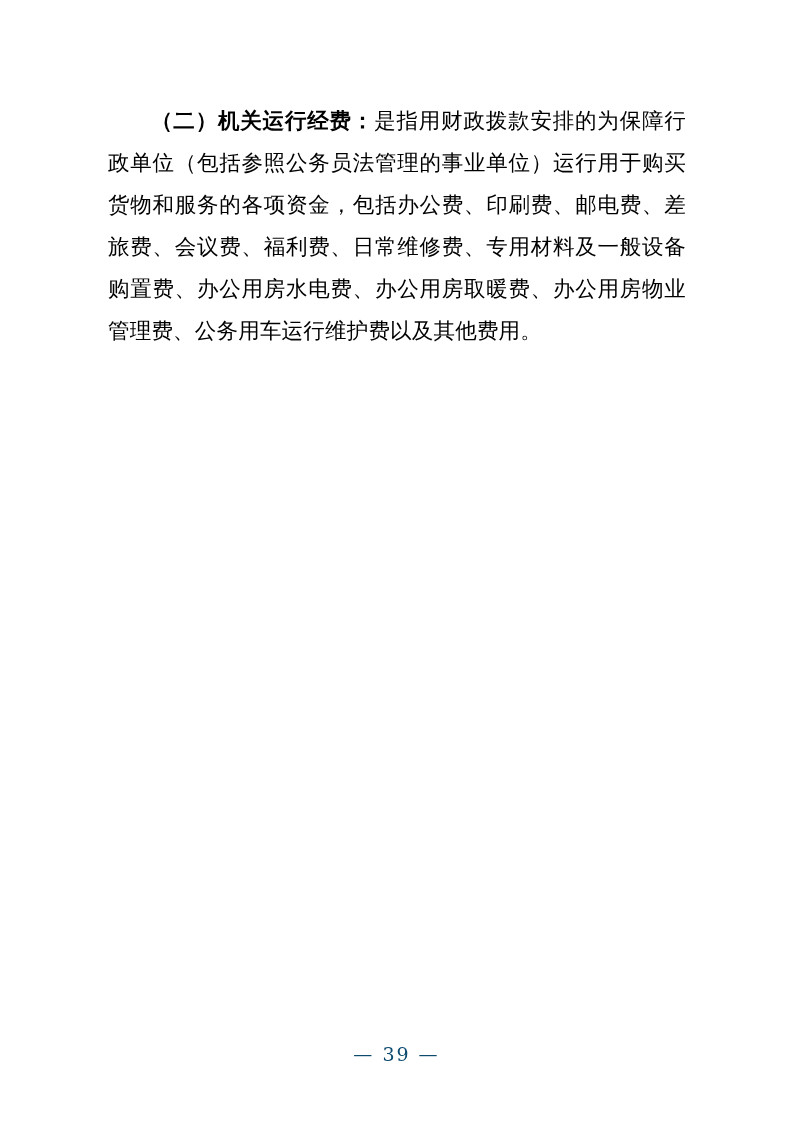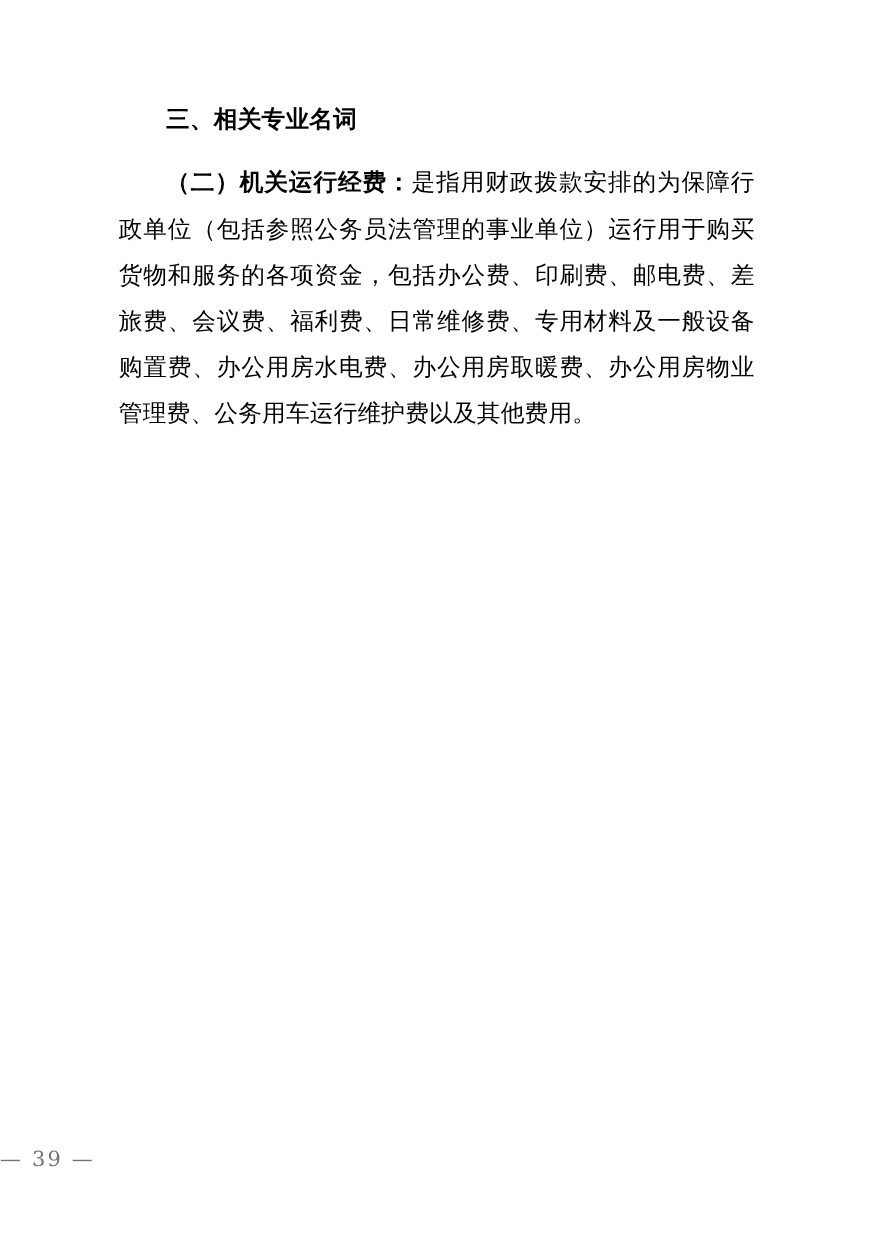--- a/index.html
+++ b/index.html
@@ -45,34 +45,33 @@
   }
   .para .lead {
     font-weight: bold;
   }
   .spacer-sm { height: 6px; }
   .footer {
     position: absolute;
     left: 0;
     right: 0;
     bottom: 57px;
-    text-align: left;
+    text-align: center;
     font-size: 19px;
     font-family: "DejaVu Serif", "Liberation Serif", serif;
     letter-spacing: 2px;
-    color: #737373;
+    color: #0c4a6e;
   }
 </style>
 </head>
 <body>
 
 <div class="page">
   <div class="doc-body">
 
-    <p class="para heading">三、相关专业名词</p>
 
     <div class="spacer-sm"></div>
 
 
     <div class="spacer-sm"></div>
 
     <p class="para indent">
       <span class="lead">（二）机关运行经费：</span><span>是指用财政拨款安排的为保障行政单位（包括参照公务员法管理的事业单位）运行用于购买货物和服务的各项资金，包括办公费、印刷费、邮电费、差旅费、会议费、福利费、日常维修费、专用材料及一般设备购置费、办公用房水电费、办公用房取暖费、办公用房物业管理费、公务用车运行维护费以及其他费用。</span>
     </p>
 

